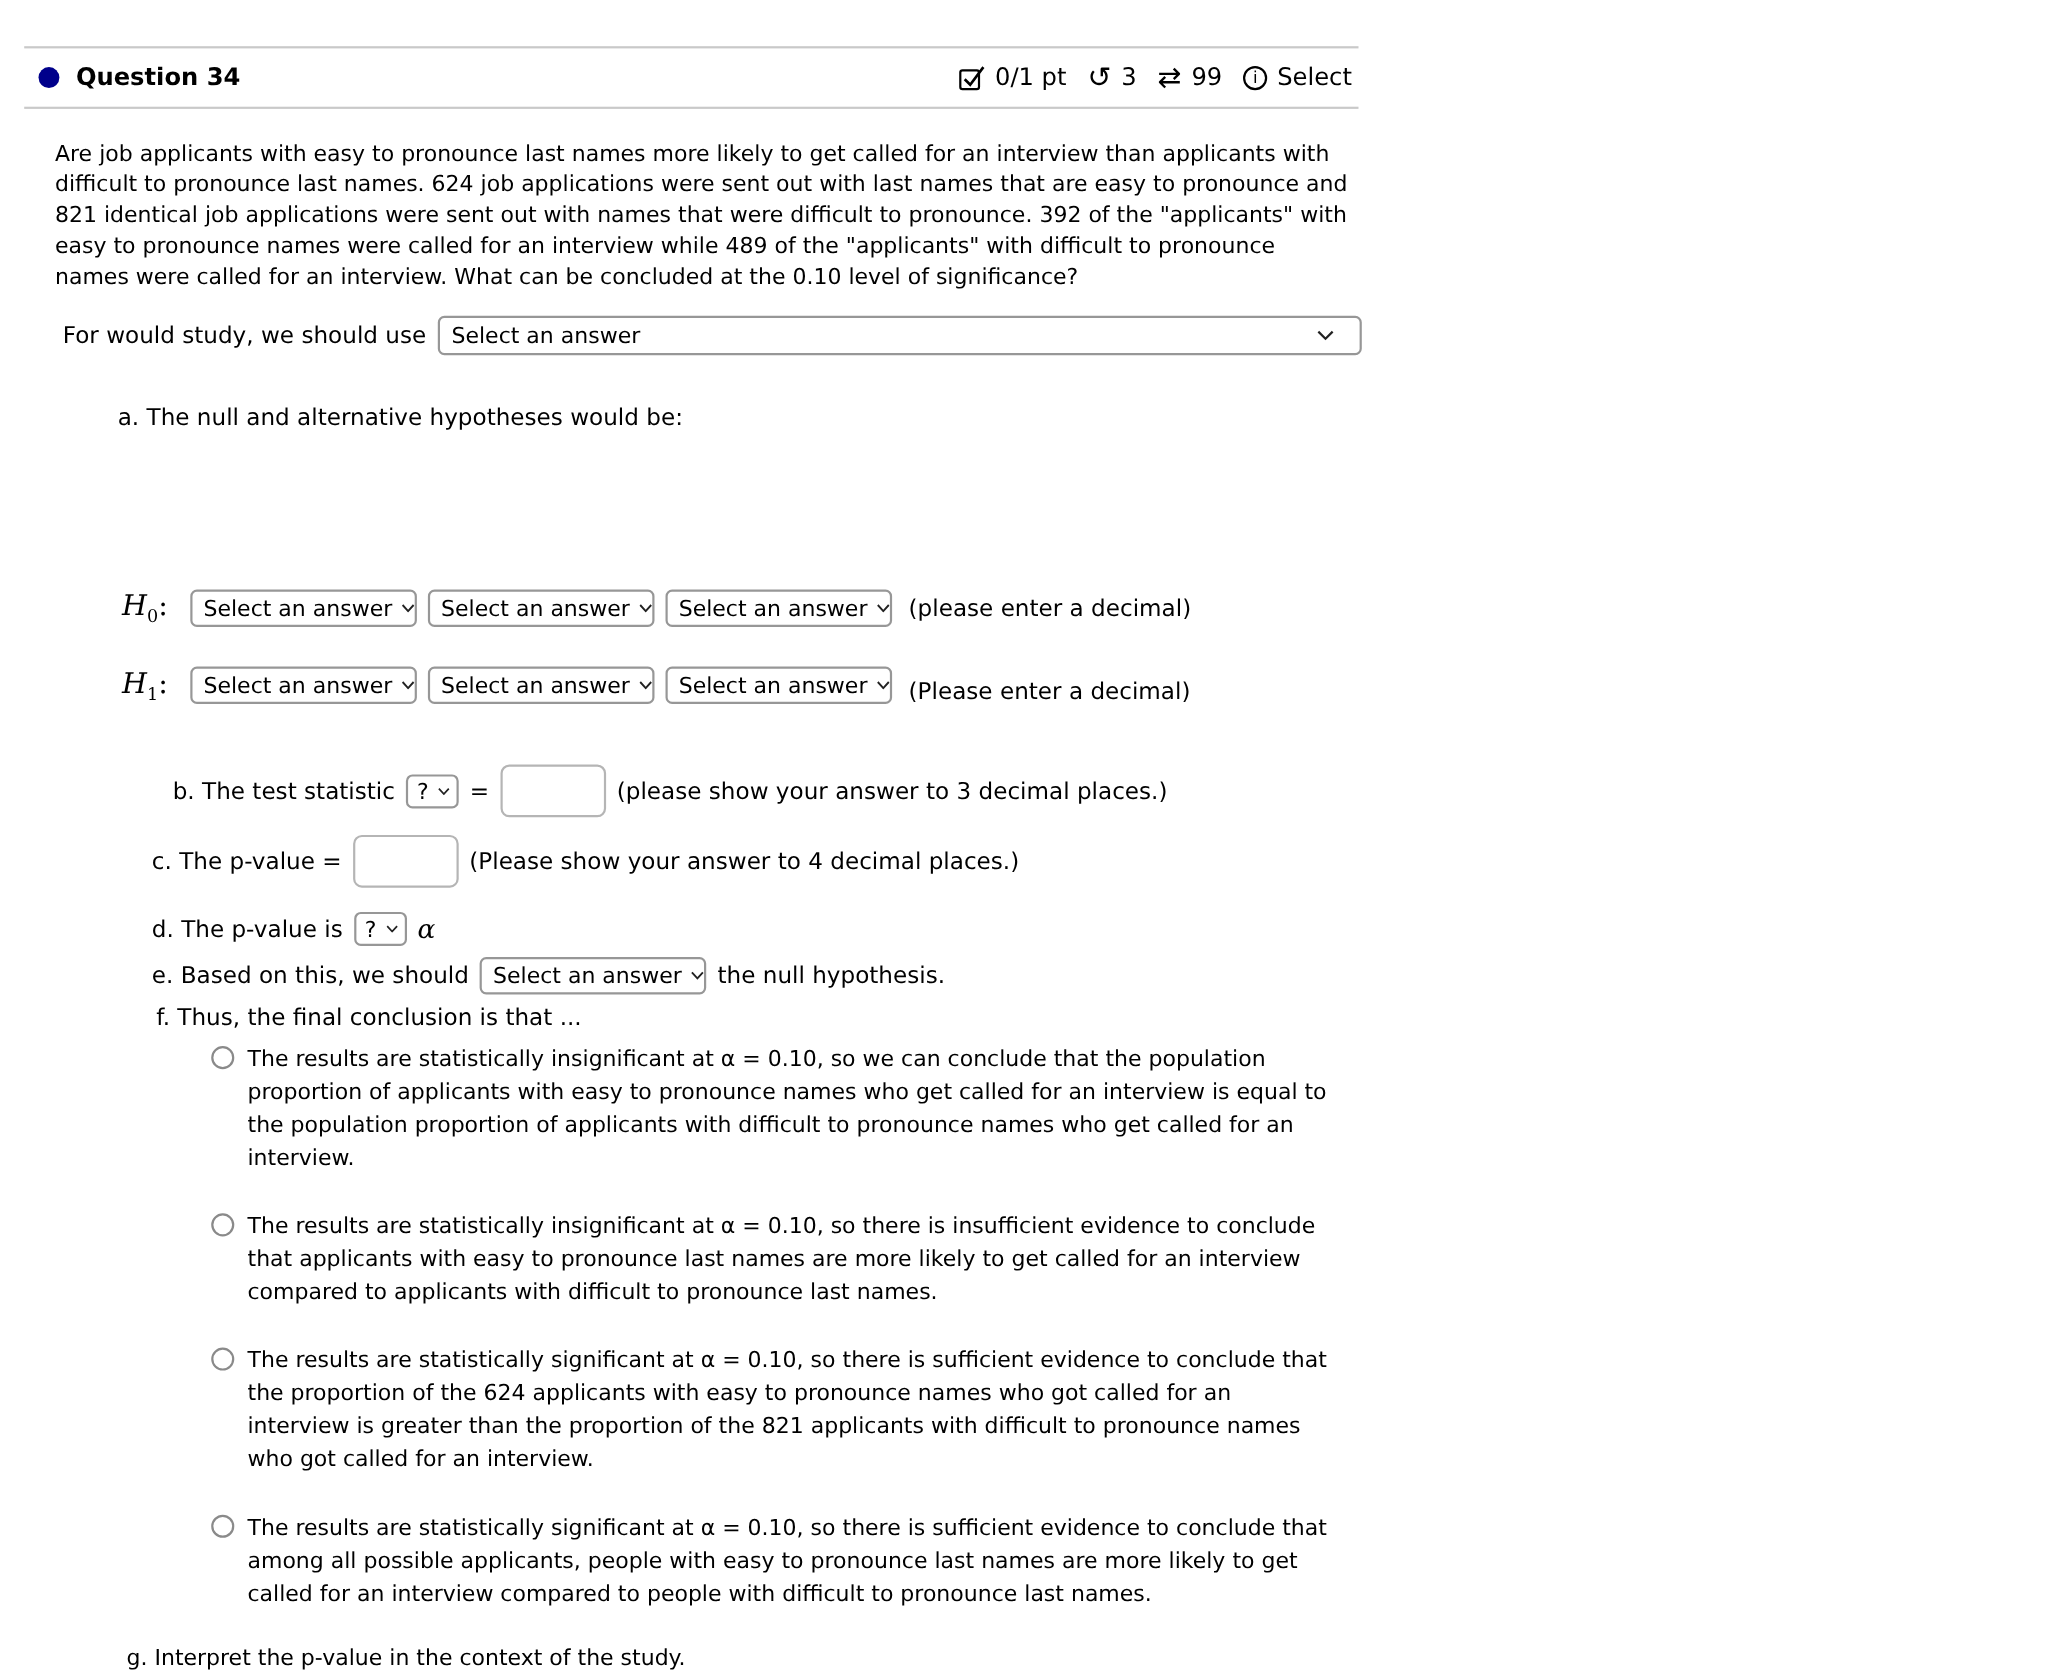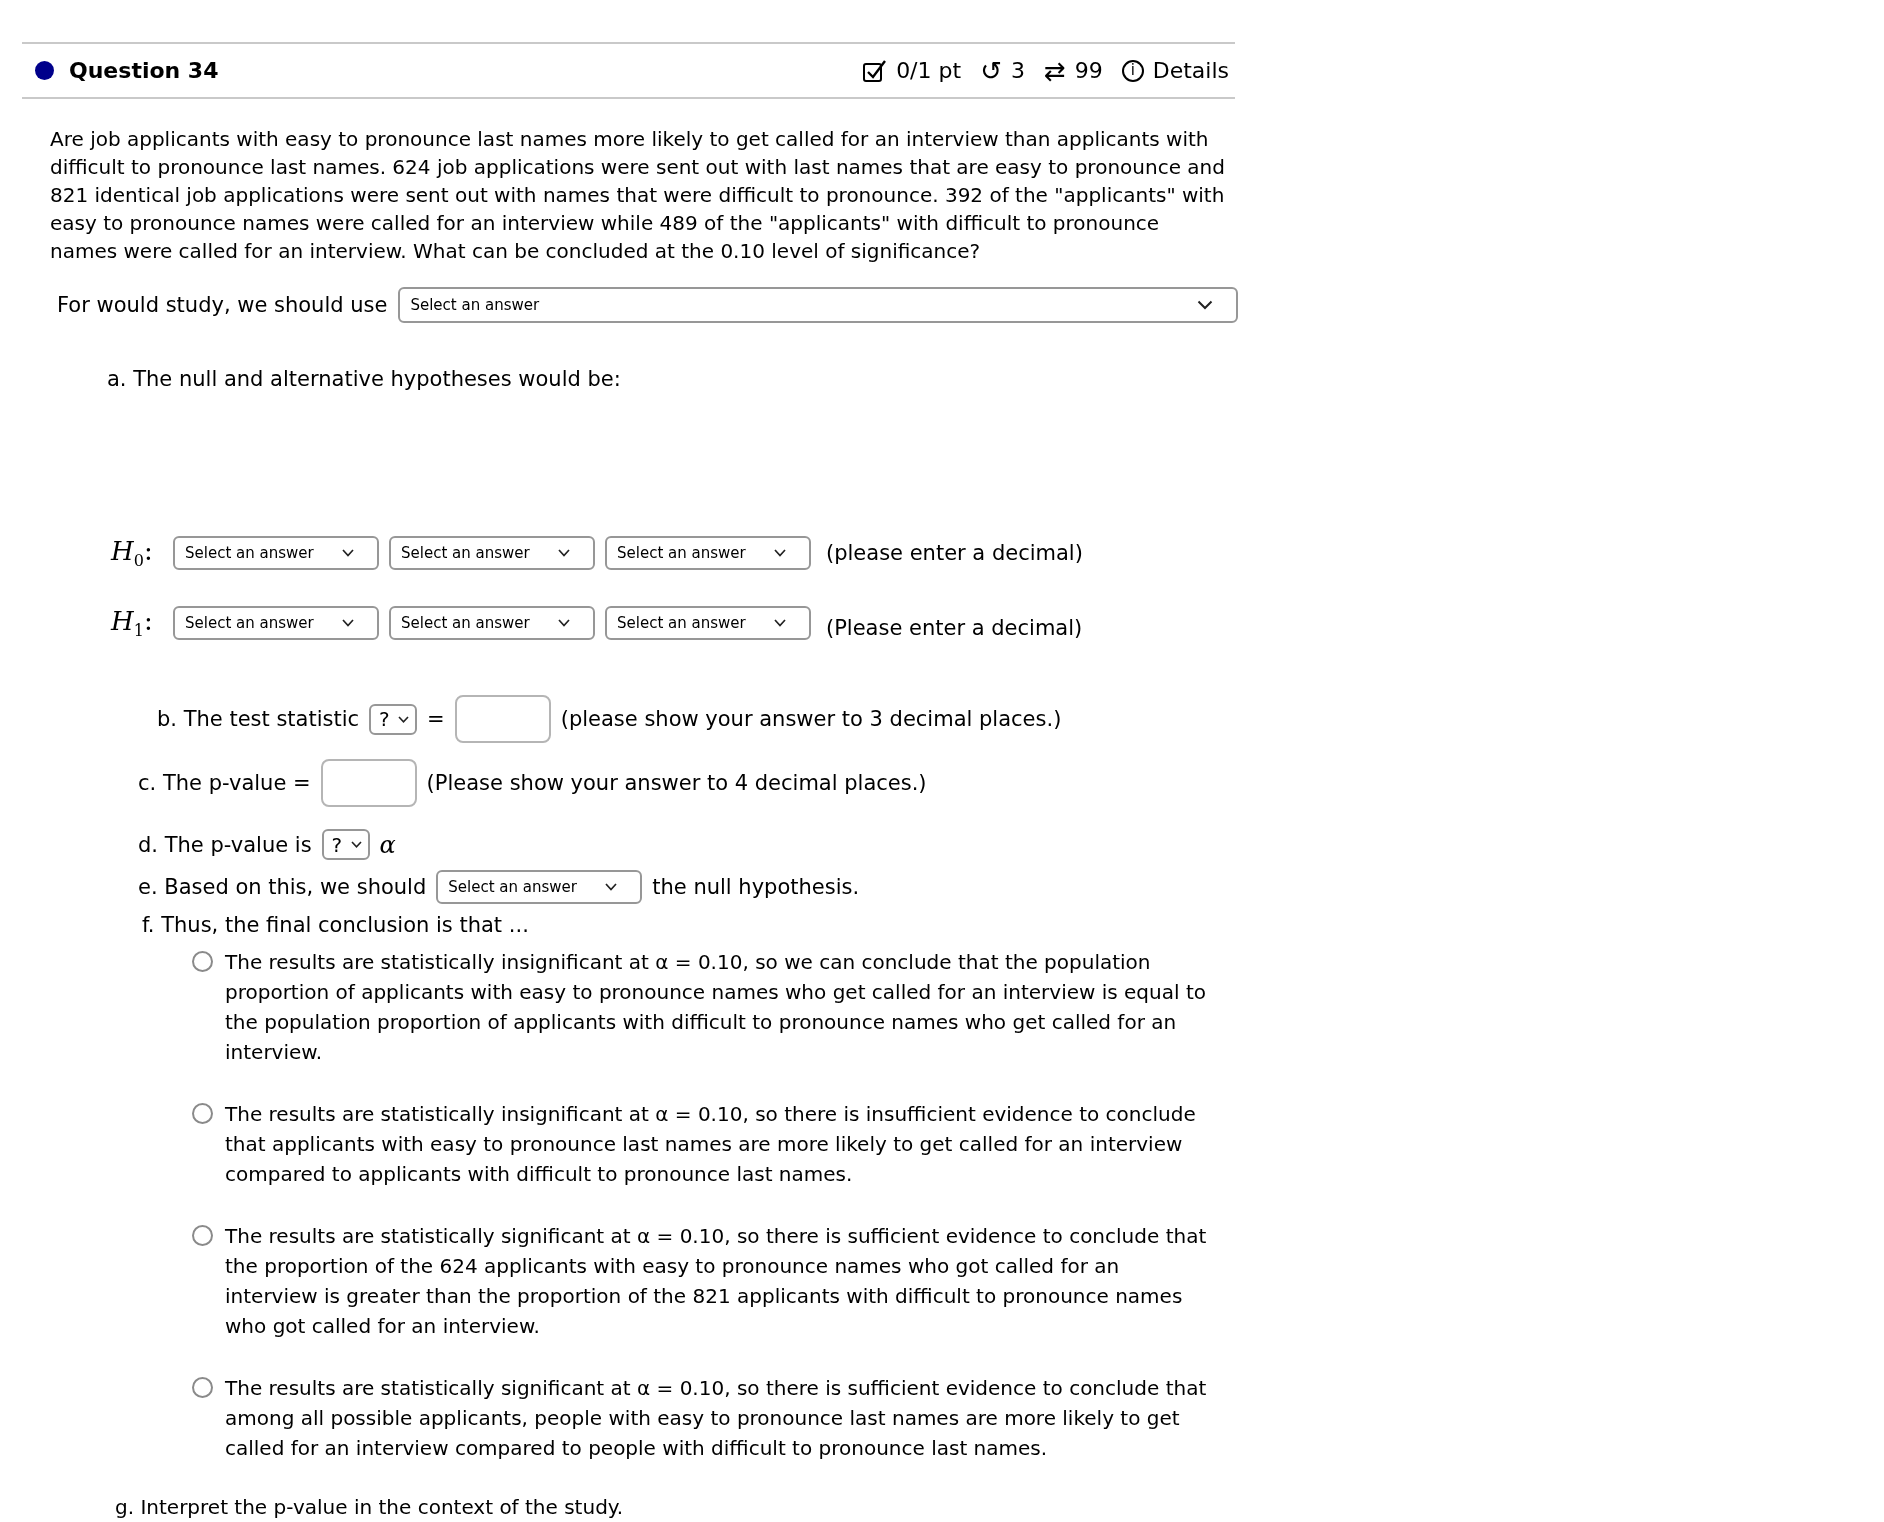--- a/index.html
+++ b/index.html
@@ -38,21 +38,21 @@
 
   .row{display:flex;align-items:center;}
   .study-row{margin-top:22px;margin-left:7px;font-size:21px;gap:11px;}
   .part-a{margin-top:44px;margin-left:57px;font-size:21px;}
 
   
   .sel{
     display:inline-flex;align-items:center;justify-content:space-between;
     background:#fff;border:2px solid #979797;border-radius:6px;
     height:36px;box-sizing:border-box;padding:0 23px 0 10px;
-    font-size:15px;cursor:pointer;white-space:nowrap;
+    font-size:20px;cursor:pointer;white-space:nowrap;
   }
   .sel .chev{margin-left:8px;flex:none;display:inline-flex;}
   .sel-wide{width:840px;}
   .sel-std{width:206px;height:34px;}
   .sel-sm{width:48px;height:31px;padding:0 6px 0 8px;font-size:20px;}
 
   .hyp-row{margin-left:61px;gap:10px;font-size:21px;}
   .hyp-row.h0{margin-top:145px;}
   .hyp-row.h1{margin-top:36px;align-items:flex-end;}
   .hsym{font-family:"DejaVu Serif","Liberation Serif",serif;font-size:26px;width:52px;flex:none;}
@@ -101,21 +101,21 @@
         <rect x="2" y="6" width="17" height="17" rx="2" fill="none" stroke="#000" stroke-width="2"></rect>
         <path d="M6 14 L11 19 L23 3" fill="none" stroke="#000" stroke-width="2.4"></path>
       </svg>
     </span>
     <span>0/1 pt</span>
     <span class="hicon glyph-icon gap-l">↺</span>
     <span>3</span>
     <span class="hicon glyph-icon gap-l">⇄</span>
     <span>99</span>
     <span class="info-circle gap-l">i</span>
-    <span>Details</span>
+    <span>Select</span>
   </div>
 </div>
 
 <div class="rule"></div>
 
 <div class="qbody">
 
   <div class="para">Are job applicants with easy to pronounce last names more likely to get called for an interview than applicants with difficult to pronounce last names. 624 job applications were sent out with last names that are easy to pronounce and 821 identical job applications were sent out with names that were difficult to pronounce. 392 of the "applicants" with easy to pronounce names were called for an interview while 489 of the "applicants" with difficult to pronounce names were called for an interview. What can be concluded at the 0.10 level of significance?</div>
 
   <div class="row study-row">

